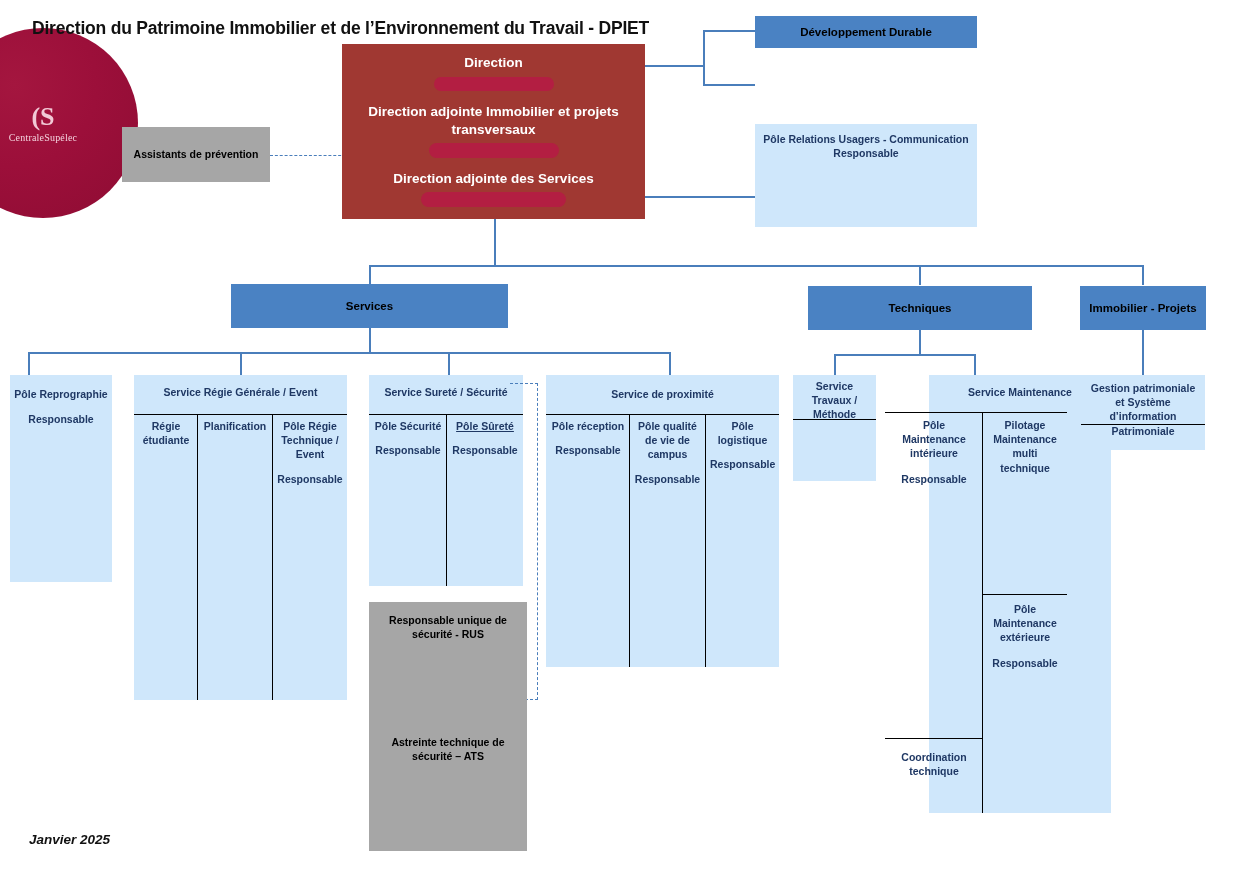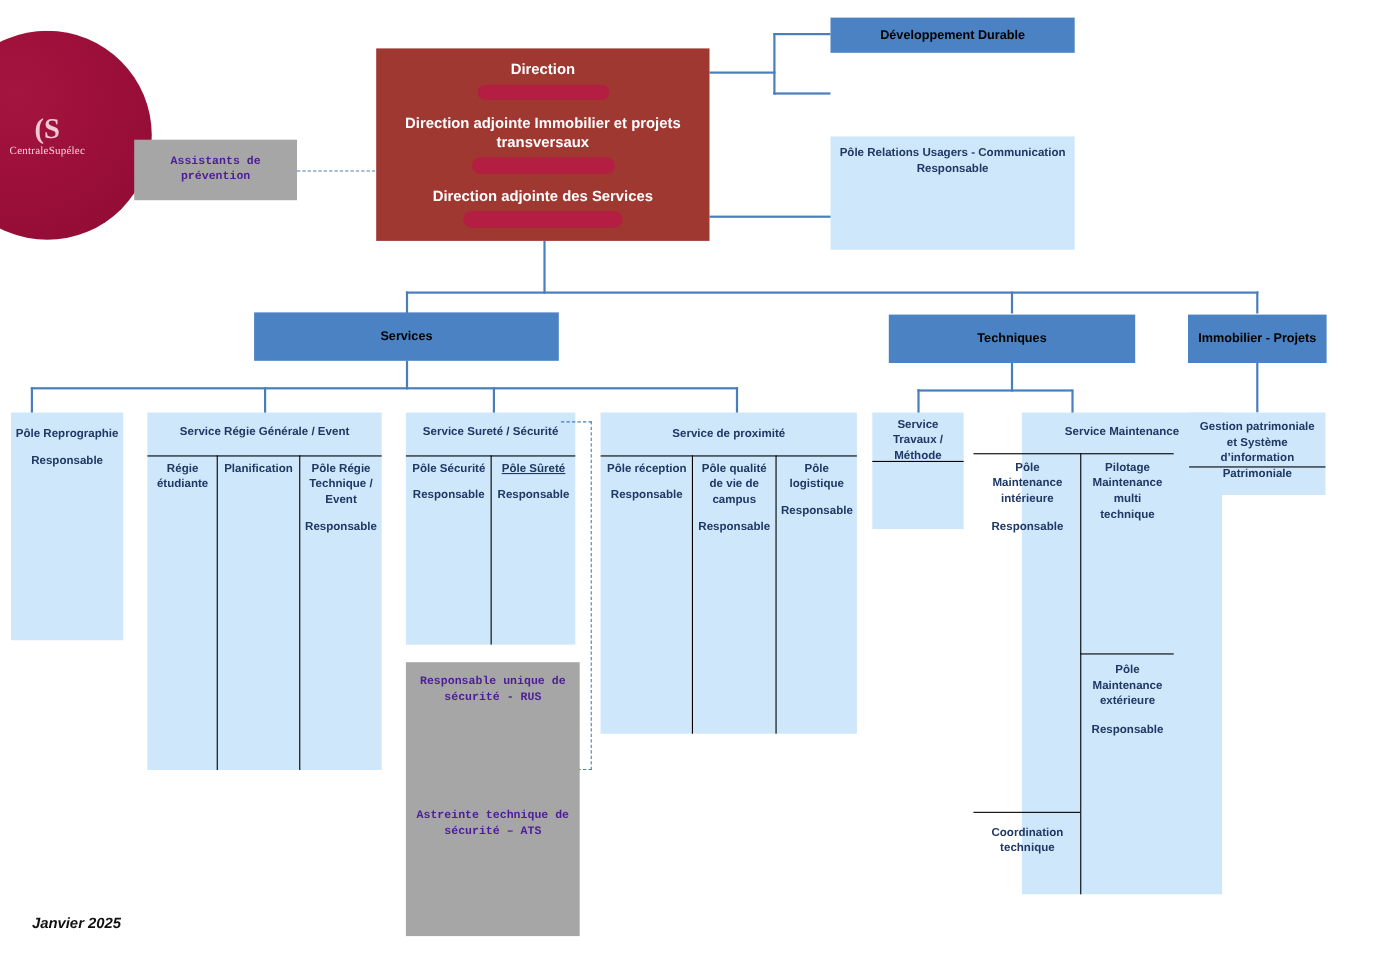--- a/index.html
+++ b/index.html
@@ -78,22 +78,21 @@
   }
   .redact {
     background: #b31e42;
     border-radius: 9px;
     height: 16px;
     margin: 5px 0 12px 0;
   }
 
   .box-gray {
     background: #a6a6a6;
-    color: #4c1d95;
-    font-family: Liberation Mono, monospace;
+    color: #000000;
   }
   .gray-label {
     font-size: 10.5px;
     font-weight: bold;
     text-align: center;
     line-height: 1.3;
     padding: 0 6px;
   }
 
   .box-blue {
@@ -153,20 +152,21 @@
 </head>
 <body>
 
 <div id="canvas">
 
   <div class="abs logo-circle" style="left:-52px; top:28px; width:190px; height:190px;">
     <div class="logo-mark">(S</div>
     <div class="logo-text">CentraleSupélec</div>
   </div>
 
+  <div class="abs main-title" style="left:32px; top:18px;">Direction du Patrimoine Immobilier et de l’Environnement du Travail - DPIET</div>
 
   <div class="abs date-label" style="left:29px; top:832px;">Janvier 2025</div>
 
   <div class="abs ln-h" style="left:645px; top:65px; width:60px;"></div>
   <div class="abs ln-v" style="left:703px; top:30px; width:2.2px; height:56px;"></div>
   <div class="abs ln-h" style="left:703px; top:30px; width:52px;"></div>
   <div class="abs ln-h" style="left:703px; top:84px; width:52px;"></div>
 
   <div class="abs ln-h" style="left:645px; top:196px; width:112px;"></div>
 

